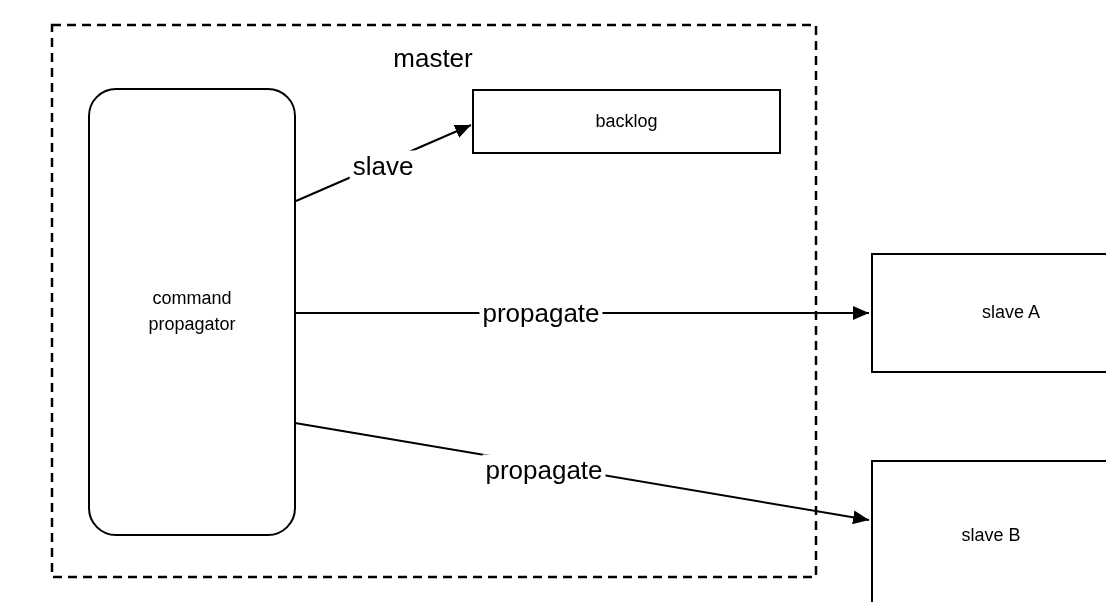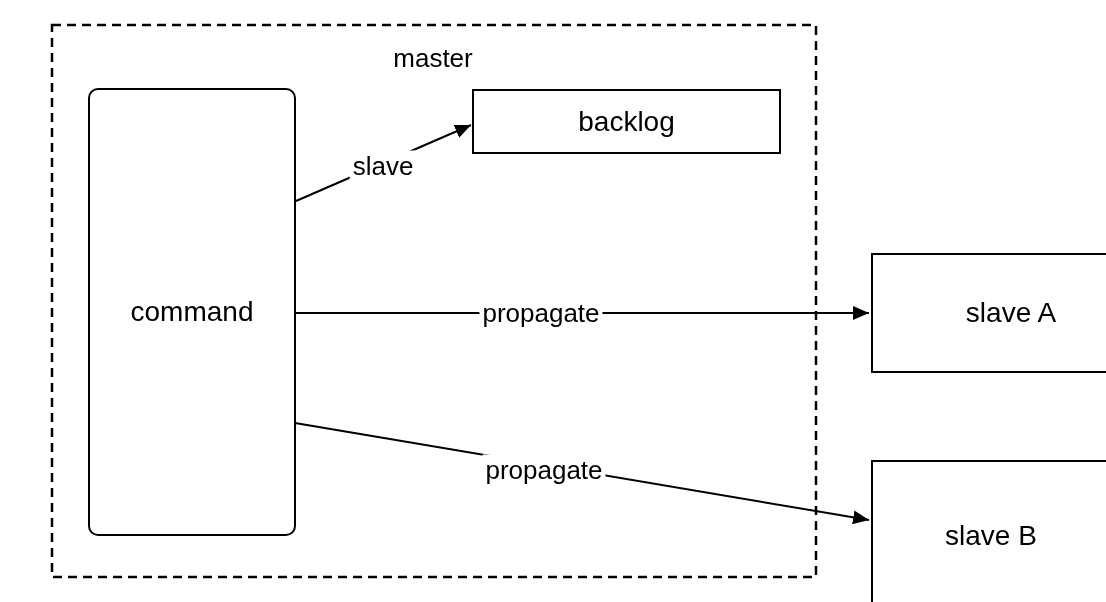--- a/index.html
+++ b/index.html
@@ -26,26 +26,26 @@
   }
   .node {
     position: absolute;
     box-sizing: border-box;
     border: 2px solid #000000;
     background: #ffffff;
     display: flex;
     flex-direction: column;
     align-items: center;
     justify-content: center;
-    font-size: 28px;
+    font-size: 18px;
     line-height: 1.42;
     text-align: center;
   }
   .node--rounded {
-    border-radius: 10px;
+    border-radius: 28px;
   }
   .floating-label {
     position: absolute;
     transform: translate(-50%, -50%);
     font-size: 26px;
     white-space: nowrap;
   }
   .edge-label {
     background: #ffffff;
     padding: 0 3px;
@@ -69,20 +69,21 @@
 
     <line x1="268" y1="313" x2="841" y2="313" stroke="#000000" stroke-width="2" marker-end="url(#arrowhead)"></line>
 
     <line x1="267" y1="423" x2="841" y2="520" stroke="#000000" stroke-width="2" marker-end="url(#arrowhead)"></line>
   </svg>
 
   <div class="floating-label" style="left:405px; top:58px;">master</div>
 
   <div class="node node--rounded" style="left:60px; top:88px; width:208px; height:448px;">
     <span>command</span>
+    <span>propagator</span>
   </div>
 
   <div class="node" style="left:444px; top:89px; width:309px; height:65px;">
     <span>backlog</span>
   </div>
 
   <div class="node" style="left:843px; top:253px; width:280px; height:120px;">
     <span>slave A</span>
   </div>
 

